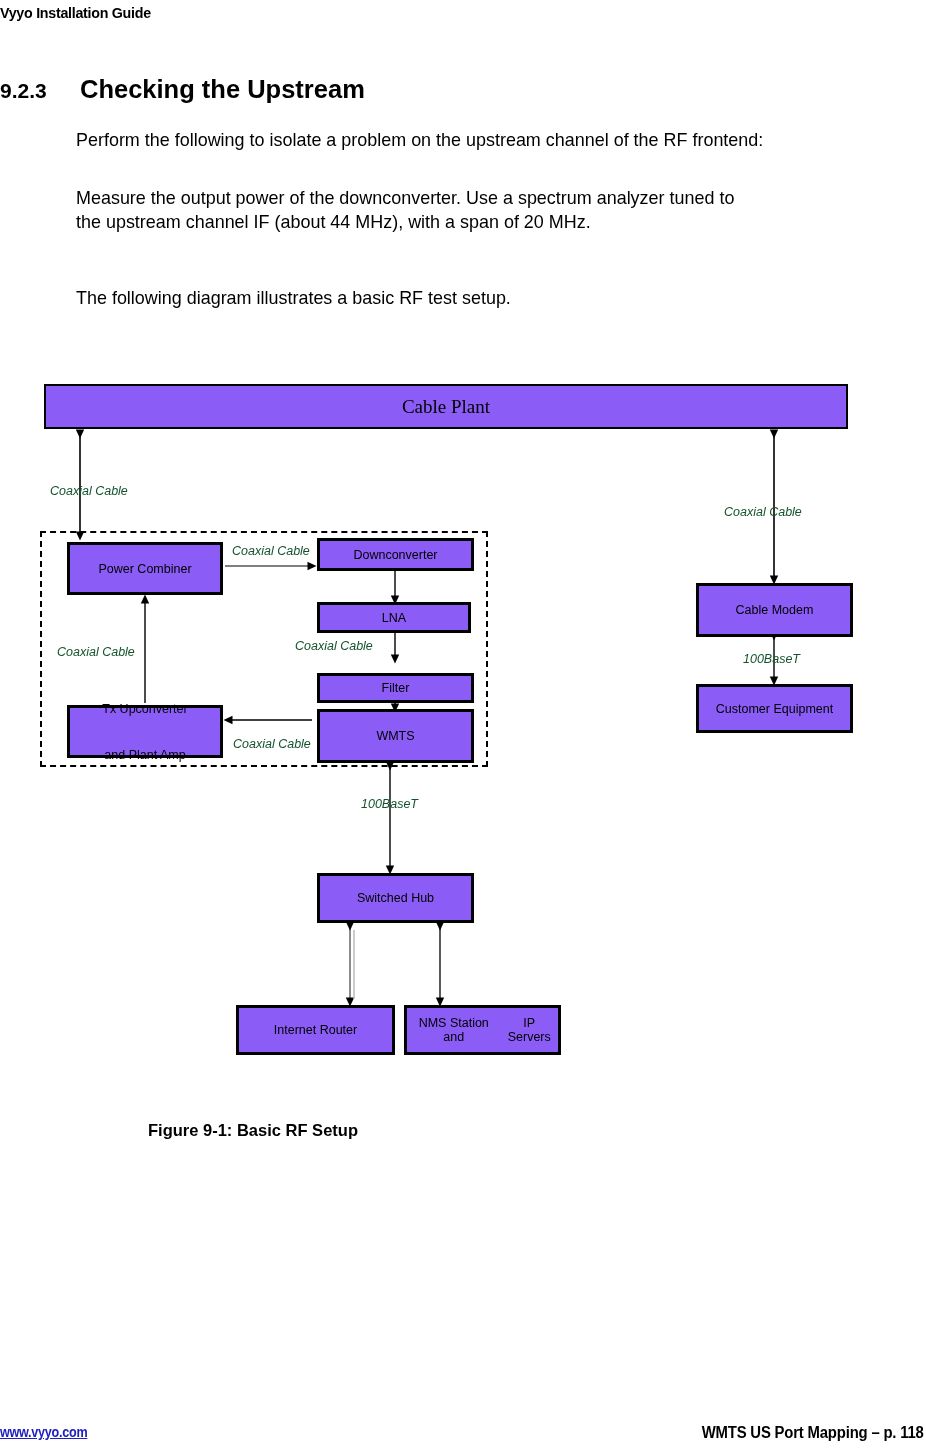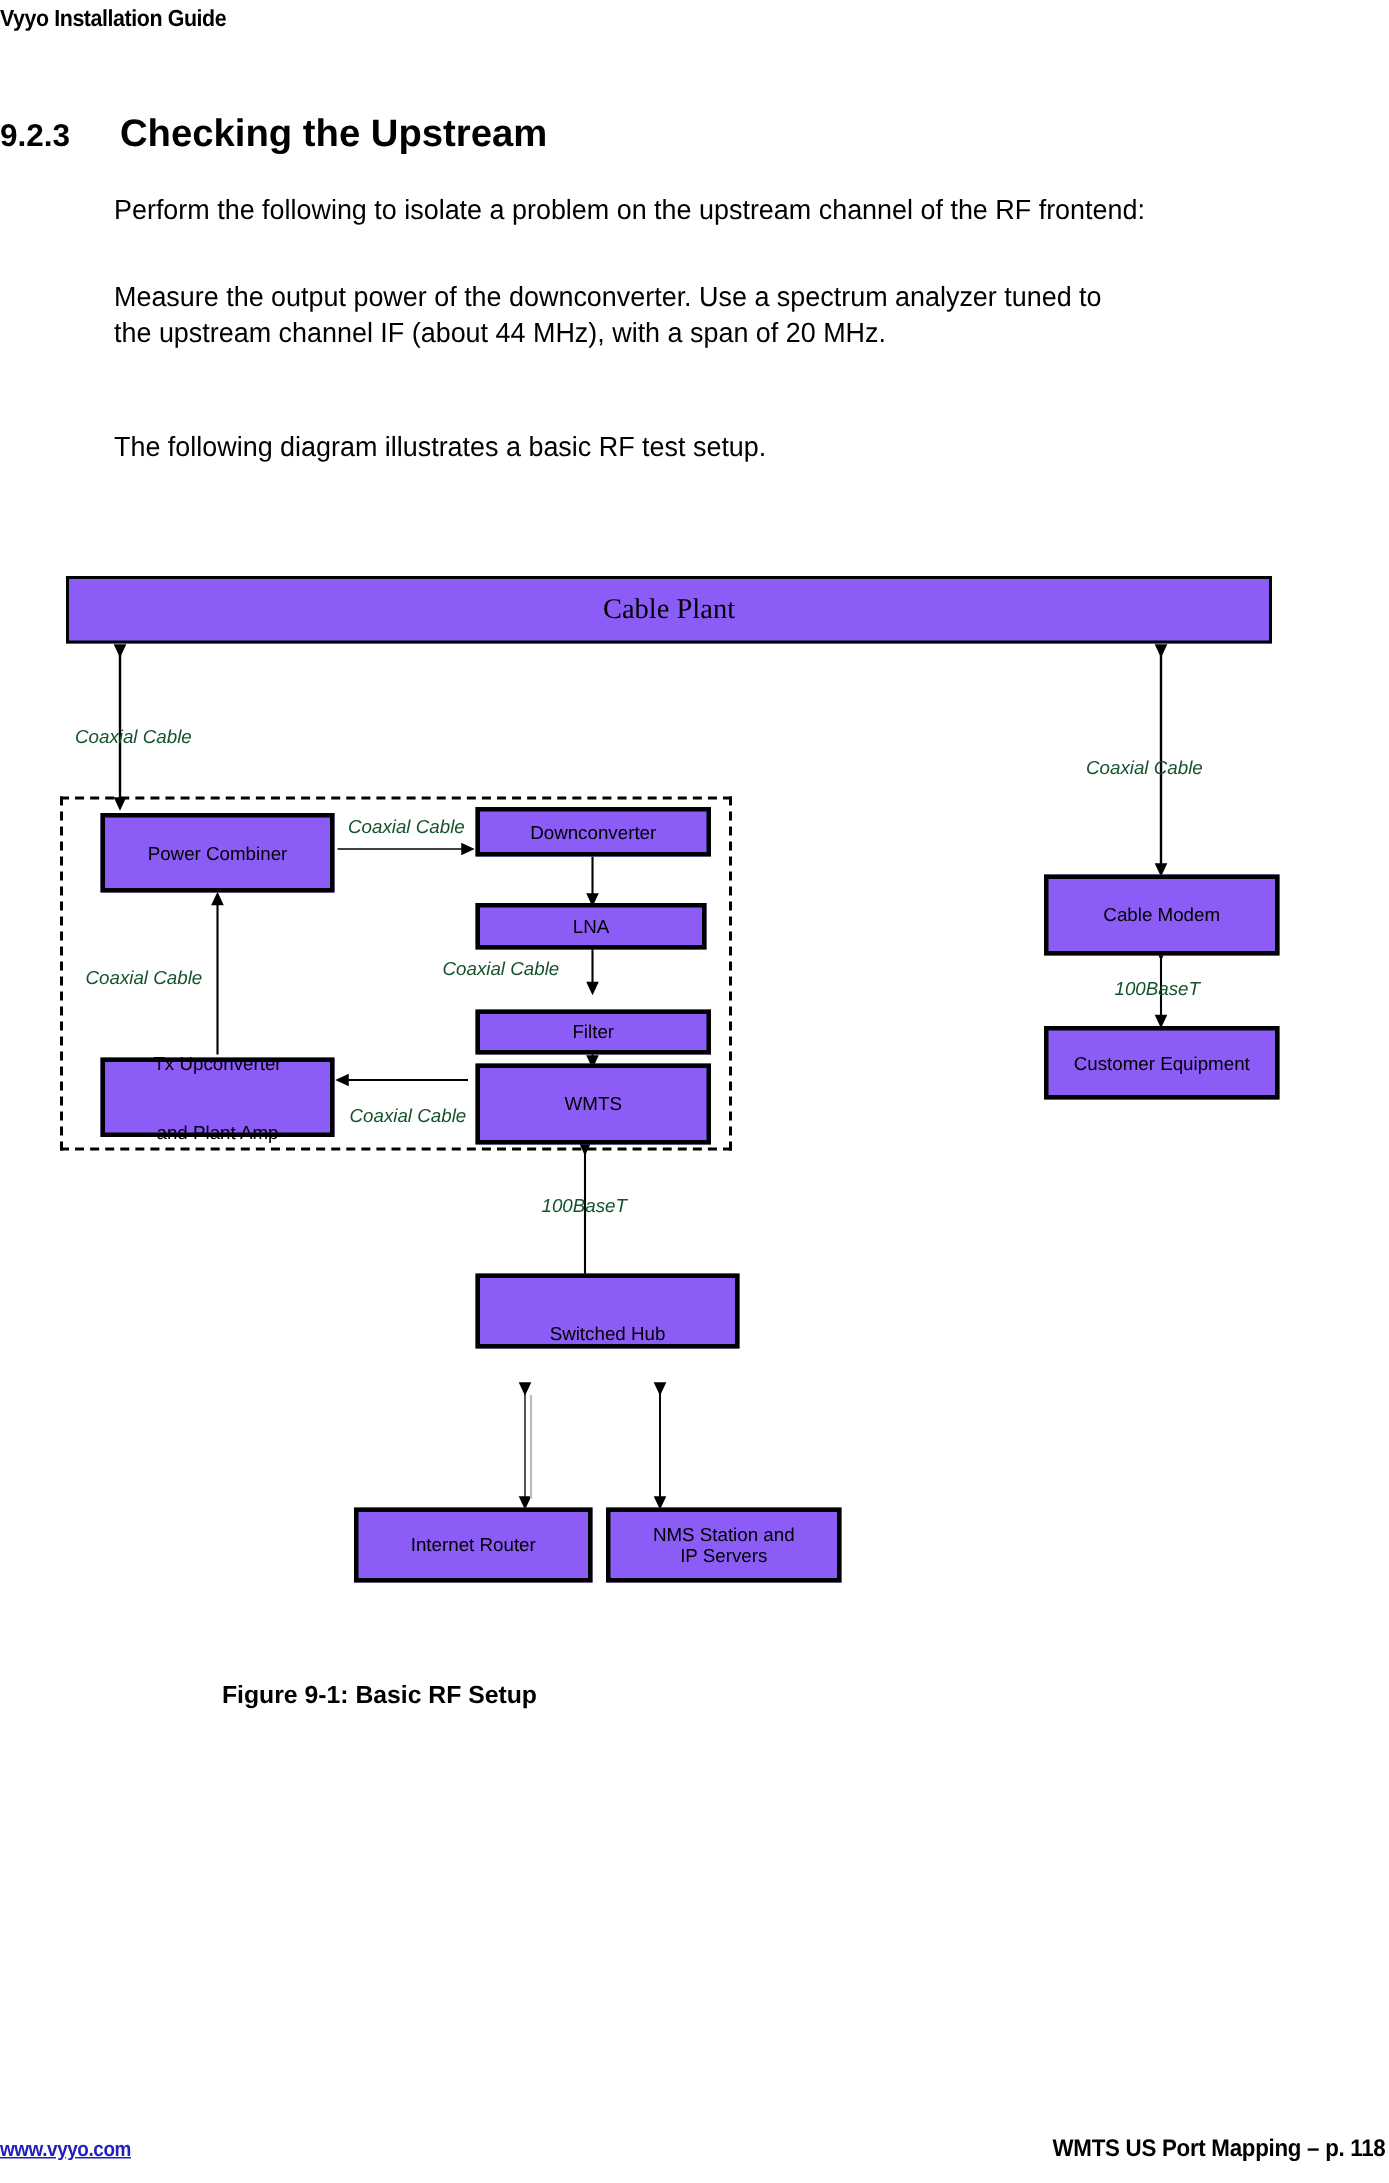--- a/index.html
+++ b/index.html
@@ -248,29 +248,29 @@
   </div>
 
   <div class="dgm-box" style="left:696px; top:583px; width:157px; height:54px;">
     <span>Cable Modem</span>
   </div>
 
   <div class="dgm-box" style="left:696px; top:684px; width:157px; height:49px;">
     <span>Customer Equipment</span>
   </div>
 
-  <div class="dgm-box" style="left:317px; top:849px; width:176px; height:50px;align-items:flex-end;">
+  <div class="dgm-box" style="left:317px; top:873px; width:157px; height:50px;">
     <span>Switched Hub</span>
   </div>
 
   <div class="dgm-box" style="left:236px; top:1005px; width:159px; height:50px;">
     <span>Internet Router</span>
   </div>
 
-  <div class="dgm-box" style="left:404px; top:1005px; width:157px; height:50px; flex-direction:column;">
+  <div class="dgm-box" style="left:404px; top:1005px; width:157px; height:50px; flex-direction:row;">
     <span>NMS Station and</span>
     <span>IP Servers</span>
   </div>
 
   <div class="dgm-label" style="left:50px; top:484px;">Coaxial Cable</div>
 
   <div class="dgm-label" style="left:232px; top:544px;">Coaxial Cable</div>
 
   <div class="dgm-label" style="left:295px; top:639px;">Coaxial Cable</div>
 

